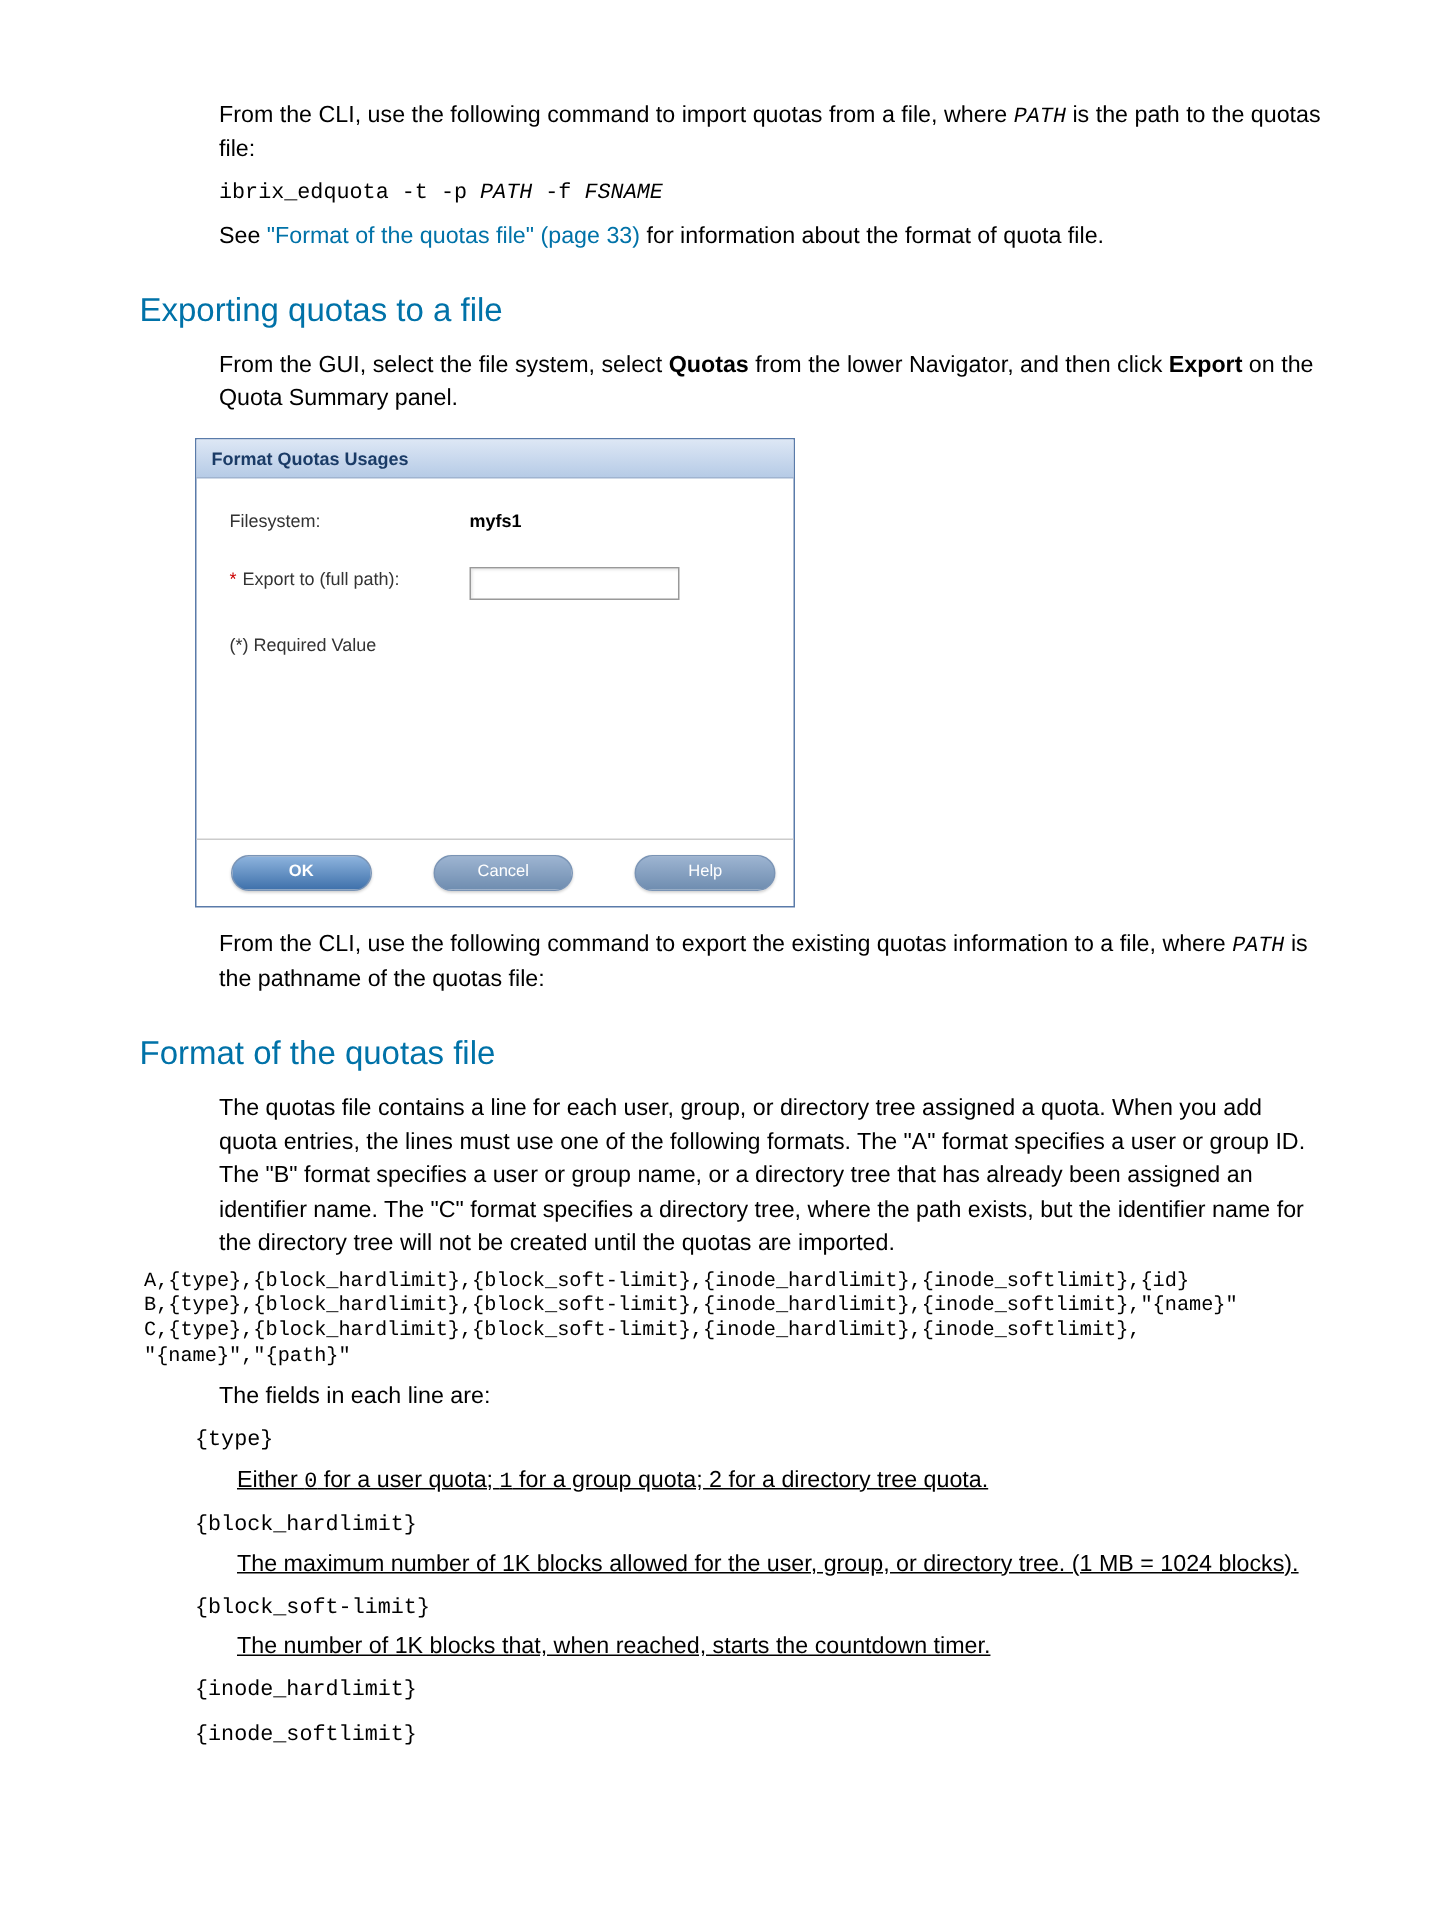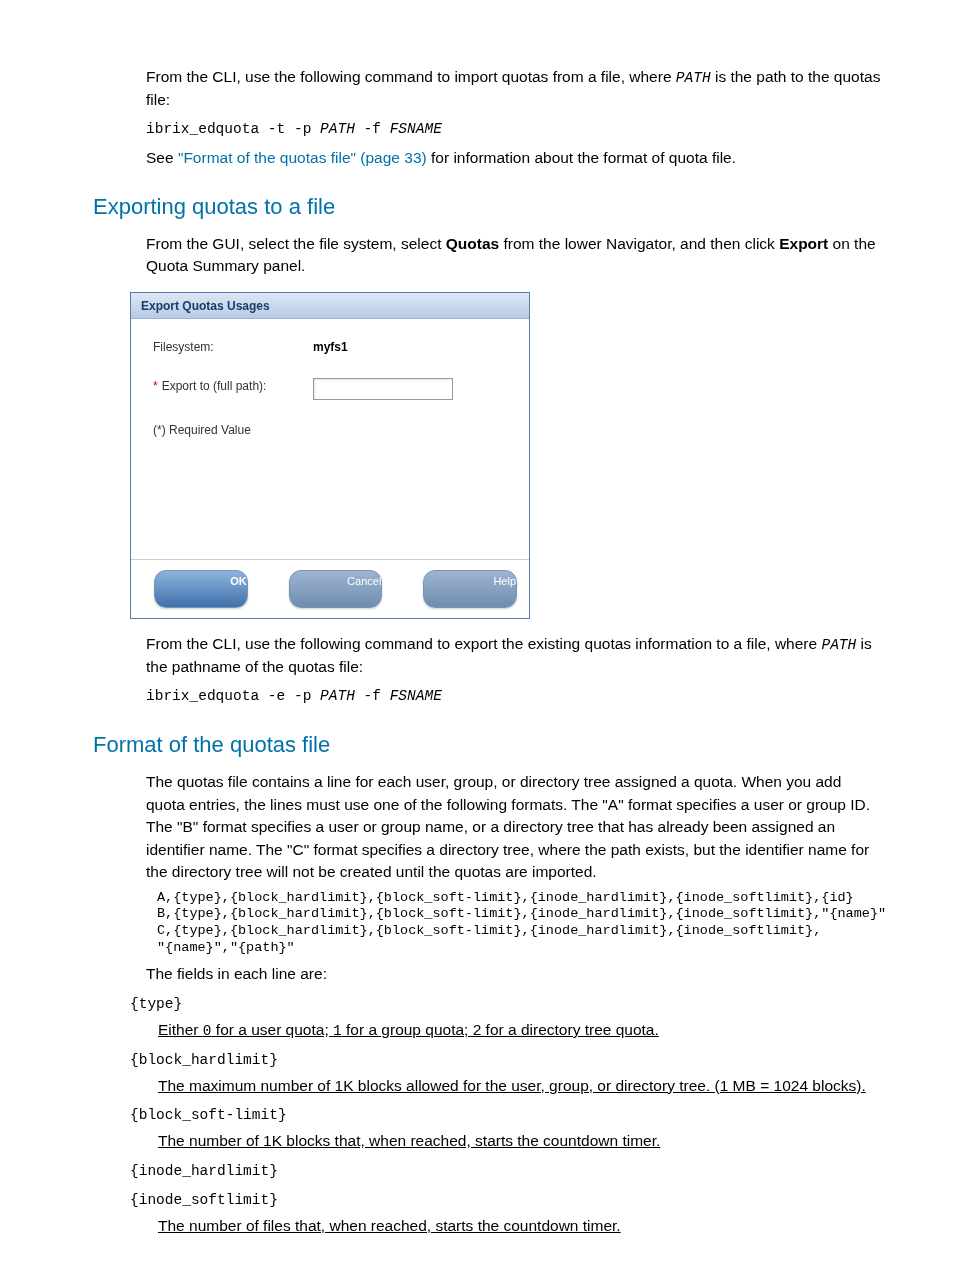--- a/index.html
+++ b/index.html
@@ -59,39 +59,39 @@
     box-shadow: inset 1px 1px 2px rgba(0,0,0,0.1);
   }
   .dfooter {
     border-top: 1px solid #ccc;
     padding: 10px 12px;
     display: flex;
     gap: 30px;
     justify-content: flex-start;
   }
   .dbtn {
-    width: 96px; height: 38px;
+    width: 96px; height: 24px;
     border-radius: 12px;
     border: 1px solid #7a94b5;
     background: linear-gradient(#9db4d1, #6f8db0);
     color: #fff;
     font-size: 11px;
-    text-align: right;
+    text-align: center;
     line-height: 20px;
     box-shadow: 0 1px 2px rgba(0,0,0,0.2);
     margin-left: 11px;
   }
   .dbtn-primary {
     background: linear-gradient(#8db3dd, #3f71ab);
     font-weight: bold;
   }
   .code-block {
     font-family: "Courier New", Courier, monospace;
     font-size: 13.5px;
-    margin-left: 102px;
+    margin-left: 41px;
     white-space: pre;
     line-height: 1.25;
     margin-top: 4px; margin-bottom: 4px;
   }
   dl.fields { margin: 4px 0 0 75px; }
   dl.fields dt { font-family: Liberation Mono, monospace; font-size: 14.5px; margin-top: 8px; }
   dl.fields dd { margin: 4px 0 6px 28px; font-family: Arial, sans-serif; font-size: 15.5px; text-decoration: underline; }
   .bold { font-weight: bold; }
 </style>
 </head>
@@ -111,21 +111,21 @@
 
 <h2 class="heading">Exporting quotas to a file</h2>
 
 <div class="indent">
   <p>
     <span>From the GUI, select the file system, select </span><span class="bold">Quotas</span><span> from the lower Navigator, and then click </span><span class="bold">Export</span><span> on the Quota Summary panel.</span>
   </p>
 </div>
 
 <div class="dialog">
-  <div class="dtitle">Export Quotas Usages</div>
+  <div class="dtitle">Format Quotas Usages</div>
   <div class="dbody">
     <div class="drow">
       <div class="dlabel">Filesystem:</div>
       <div class="dval">myfs1</div>
     </div>
     <div class="drow">
       <div class="dlabel">
         <span class="redstar">*</span><span>Export to (full path):</span>
       </div>
       <div class="dinput"></div>
@@ -135,23 +135,20 @@
   <div class="dfooter">
     <div class="dbtn dbtn-primary">OK</div>
     <div class="dbtn">Cancel</div>
     <div class="dbtn">Help</div>
   </div>
 </div>
 
 <div class="indent">
   <p>
     <span>From the CLI, use the following command to export the existing quotas information to a file, where </span><span class="mono-ital">PATH</span><span> is the pathname of the quotas file:</span>
-  </p>
-  <p>
-    <span class="mono">ibrix_edquota -e -p </span><span class="mono-ital">PATH</span><span class="mono"> -f </span><span class="mono-ital">FSNAME</span>
   </p>
 </div>
 
 <h2 class="heading">Format of the quotas file</h2>
 
 <div class="indent">
   <p>The quotas file contains a line for each user, group, or directory tree assigned a quota. When you add quota entries, the lines must use one of the following formats. The "A" format specifies a user or group ID. The "B" format specifies a user or group name, or a directory tree that has already been assigned an identifier name. The "C" format specifies a directory tree, where the path exists, but the identifier name for the directory tree will not be created until the quotas are imported.</p>
 </div>
 
 <div class="code-block">A,{type},{block_hardlimit},{block_soft-limit},{inode_hardlimit},{inode_softlimit},{id}
@@ -167,14 +164,13 @@
   <dt>{type}</dt>
   <dd>
     <span>Either </span><span class="mono">0</span><span> for a user quota; </span><span class="mono">1</span><span> for a group quota; 2 for a directory tree quota.</span>
   </dd>
   <dt>{block_hardlimit}</dt>
   <dd>The maximum number of 1K blocks allowed for the user, group, or directory tree. (1 MB = 1024 blocks).</dd>
   <dt>{block_soft-limit}</dt>
   <dd>The number of 1K blocks that, when reached, starts the countdown timer.</dd>
   <dt>{inode_hardlimit}</dt>
   <dt>{inode_softlimit}</dt>
-  <dd>The number of files that, when reached, starts the countdown timer.</dd>
 </dl>
 
 </body></html>

